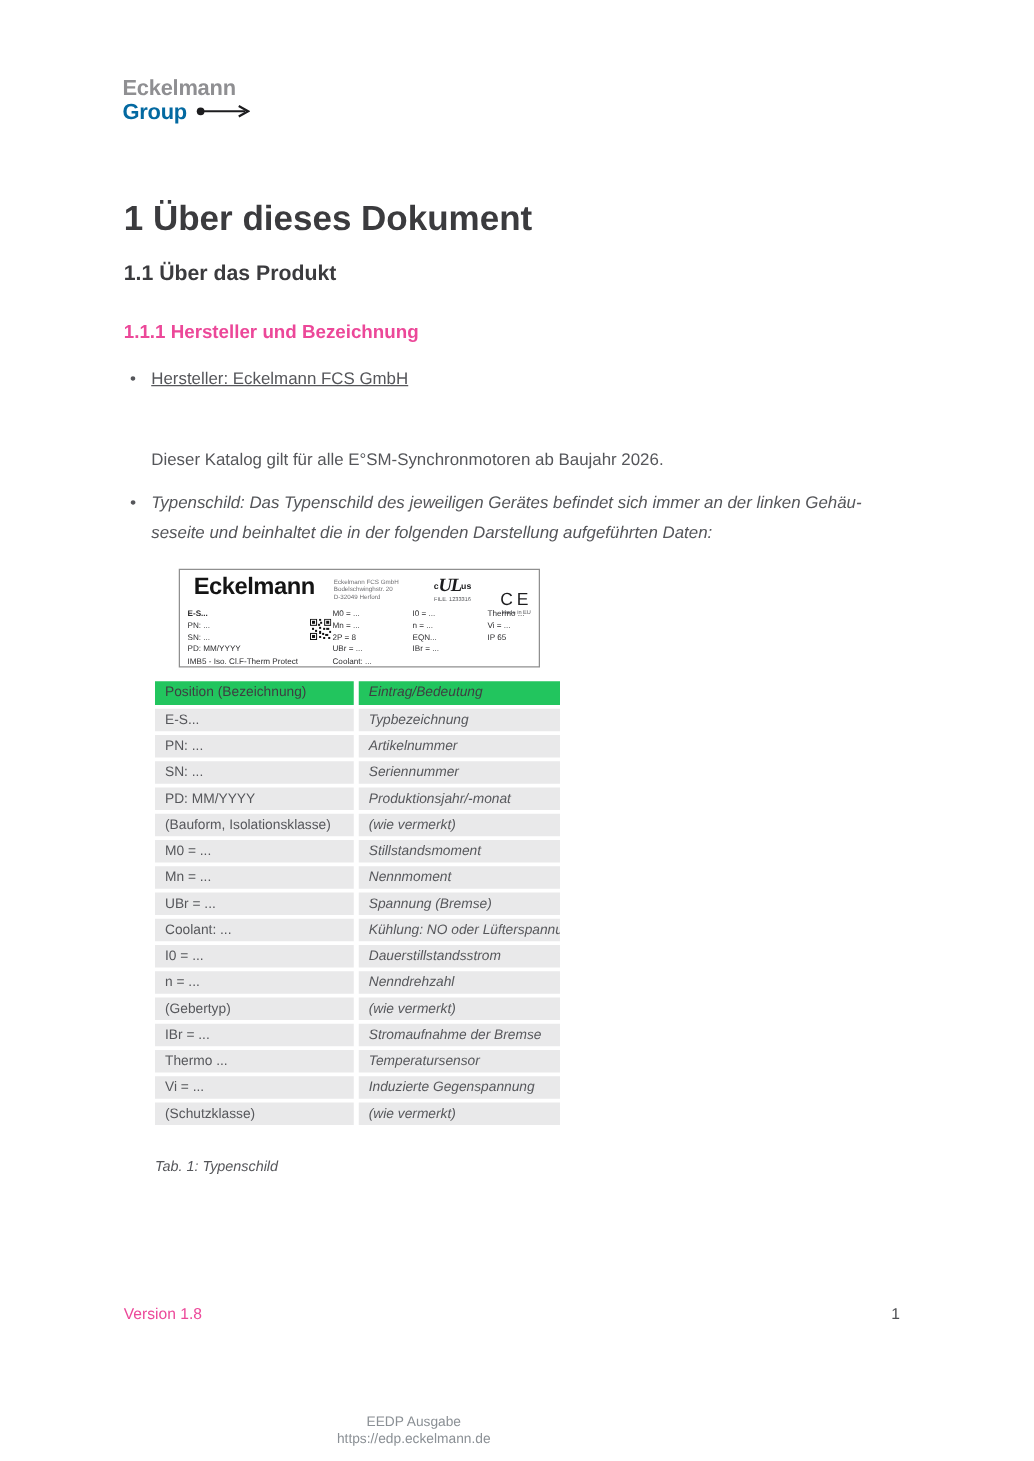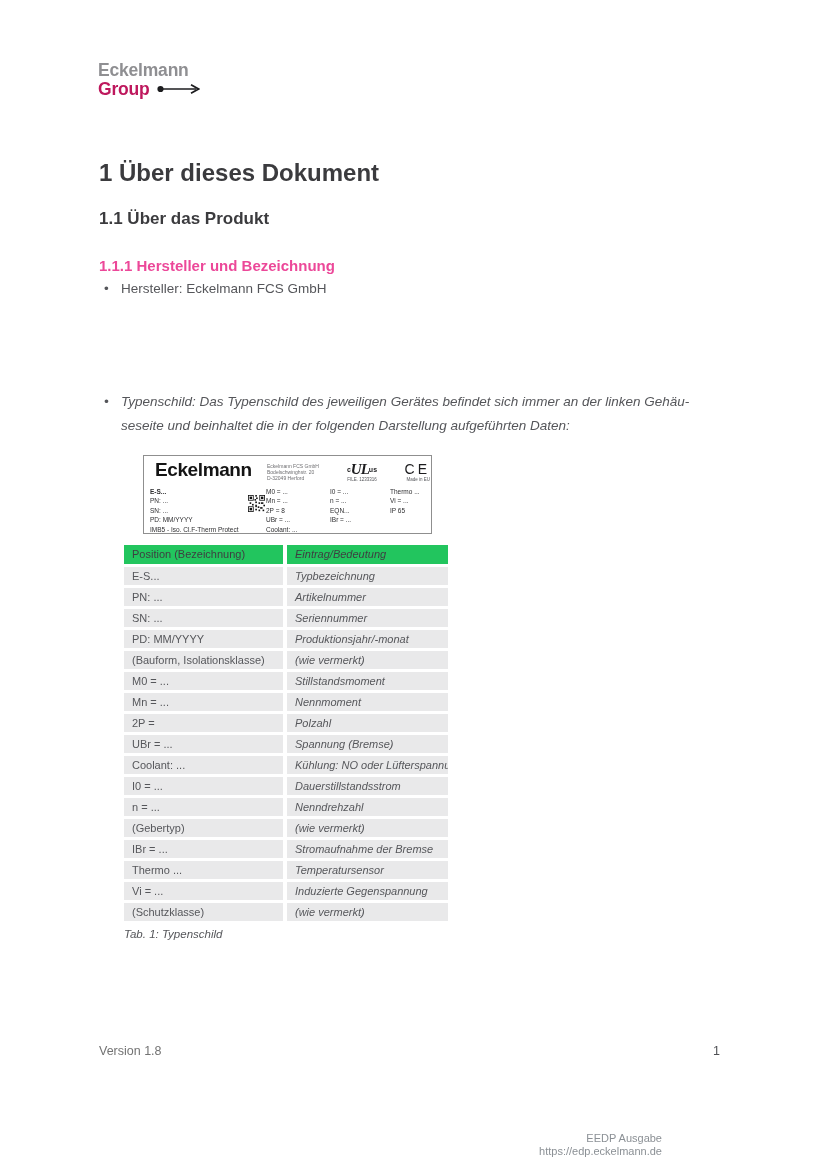--- a/index.html
+++ b/index.html
@@ -3,62 +3,62 @@
 <meta charset="utf-8">
 <style>
   html,body { margin:0; padding:0; background:#fff; }
   .page {
     position:relative; width:827px; height:1169px; background:#ffffff;
     font-family:"Liberation Sans", sans-serif; overflow:hidden;border-radius:11px;
   }
   
   .logo { position:absolute; left:98px; top:61px; line-height:19px; font-weight:bold; font-size:17.5px; letter-spacing:-0.2px; }
   .logo-top { color:#8f8f92; }
-  .logo-bottom { color:#be185d; display:flex; align-items:center; gap:6px; }
-  
-  .h1 { position:absolute; left:99px; top:159px; font-size:24px; font-weight:bold; color:#3b3b3e; }
+  .logo-bottom { color:#0369a1; display:flex; align-items:center; gap:6px; }
+  
+  .h1 { position:absolute; left:99px; top:159px; font-size:28px; font-weight:bold; color:#3b3b3e; }
   .h2 { position:absolute; left:99px; top:209px; font-size:17px;   font-weight:bold; color:#3b3b3e; }
   .h3 { position:absolute; left:99px; top:257px; font-size:15px;   font-weight:bold; color:#ec4899; }
   
   .bullet, .note {
     position:absolute; left:121px; width:660px; font-size:13.5px; color:#55565a;
     line-height:24px; white-space:pre-line;
   }
   .bullet::before { content:"•"; position:absolute; left:-17px; color:#55565a; }
-  .b1 { top:277px; } .b2 { top:324px; } .nt { top:356px; } .b3 { top:390px;font-style:italic; }
+  .b1 { top:291px;text-decoration:underline; } .b2 { top:324px; } .nt { top:356px; } .b3 { top:390px;font-style:italic; }
   
   .nameplate {
     position:absolute; left:143px; top:455px; width:289px; height:79px;
     border:1px solid #8f8f8f; background:#fff; box-sizing:border-box; color:#3c3c3e;
   }
   .np-brand { position:absolute; left:11px; top:3px; font-size:19px; font-weight:bold; color:#141414; letter-spacing:-0.4px; }
   .np-address { position:absolute; left:123px; top:7px; font-size:5px; line-height:6px; color:#6f6f72; white-space:pre-line; }
   .np-ul { position:absolute; left:192px; top:4px; width:52px; text-align:center; color:#1c1c1e; }
   .np-ul .c, .np-ul .us { font-size:7px; font-weight:bold; vertical-align:2px; }
   .np-ul .ul { font-size:15px; font-weight:bold; font-family:"Liberation Serif", serif; letter-spacing:-1px;font-style:italic; }
   .np-ul .file { font-size:4.5px; color:#55565a; margin-top:-1px; }
-  .np-ce { position:absolute; left:252px; top:5px; width:34px; text-align:right; color:#1c1c1e; }
+  .np-ce { position:absolute; left:252px; top:15px; width:34px; text-align:center; color:#1c1c1e; }
   .np-ce .ce { font-size:14px; letter-spacing:3px; font-weight:400; }
   .np-ce .sub { font-size:4.5px; color:#55565a; margin-top:0px; }
   .np-col { position:absolute; top:31px; font-size:6.5px; line-height:9.4px; white-space:nowrap; color:#2e2e30; }
   .np-c1 { left:6px; } .np-c2 { left:122px; } .np-c3 { left:186px; } .np-c4 { left:246px; }
   .np-c1 .np-line:first-child { font-weight:bold; }
   .np-qr { position:absolute; left:104px; top:39px; }
   
   .ntable { position:absolute; left:124px; top:545px; width:324px; }
   .trow { display:flex; gap:4px; margin-bottom:3px; }
   .tcell { height:18px; line-height:18px; font-size:11px; color:#56575b; background:#e9e9ea;
            padding-left:8px; box-sizing:border-box; overflow:hidden; white-space:nowrap; }
   .c1 { width:159px; flex:none; } .c2 { flex:1;font-style:italic; }
   .thead .tcell { background:#22c55e; color:#3e3e41; height:19px; line-height:19px; }
   .tab-caption { position:absolute; left:124px; top:928px; font-size:11.5px; font-style:italic; color:#55565a; }
   
-  .version { position:absolute; left:99px; top:1044px; font-size:12.5px; color:#737373; }
+  .version { position:absolute; left:99px; top:1044px; font-size:12.5px; color:#ec4899; }
   .pagenum { position:absolute; left:700px; top:1044px; width:20px; text-align:right; font-size:12.5px; color:#4f5054; }
-  .bottom-note { position:absolute; left:0; top:1132px; width:662px; text-align:right;
+  .bottom-note { position:absolute; left:0; top:1132px; width:662px; text-align:center;
                  font-size:11px; line-height:13px; color:#8b9095; }
   .bottom-note .url { color:#8b9095; text-decoration:none; }
 </style>
 </head>
 <body>
 
 <div class="page">
 
   <div class="logo">
     <div class="logo-top">Eckelmann</div>
@@ -72,20 +72,21 @@
         </svg>
       </span>
     </div>
   </div>
 
   <div class="h1">1 Über dieses Dokument</div>
   <div class="h2">1.1 Über das Produkt</div>
   <div class="h3">1.1.1 Hersteller und Bezeichnung</div>
 
   <div class="bullet b1">Hersteller: Eckelmann FCS GmbH</div>
+  <div class="note nt">Dieser Katalog gilt für alle E°SM-Synchronmotoren ab Baujahr 2026.</div>
   <div class="bullet b3">Typenschild: Das Typenschild des jeweiligen Gerätes befindet sich immer an der linken Gehäu-
 seseite und beinhaltet die in der folgenden Darstellung aufgeführten Daten:</div>
 
   <div class="nameplate">
     <div class="np-brand">Eckelmann</div>
     <div class="np-address">Eckelmann FCS GmbH
 Bodelschwinghstr. 20
 D-32049 Herford</div>
     <div class="np-ul">
       <div>
@@ -180,24 +181,20 @@
       </div>
         <div class="trow">
         <div class="tcell c1">M0 = ...</div>
         <div class="tcell c2">Stillstandsmoment</div>
       </div>
         <div class="trow">
         <div class="tcell c1">Mn = ...</div>
         <div class="tcell c2">Nennmoment</div>
       </div>
         <div class="trow">
-        <div class="tcell c1">2P =</div>
-        <div class="tcell c2">Polzahl</div>
-      </div>
-        <div class="trow">
         <div class="tcell c1">UBr = ...</div>
         <div class="tcell c2">Spannung (Bremse)</div>
       </div>
         <div class="trow">
         <div class="tcell c1">Coolant: ...</div>
         <div class="tcell c2">Kühlung: NO oder Lüfterspannung</div>
       </div>
         <div class="trow">
         <div class="tcell c1">I0 = ...</div>
         <div class="tcell c2">Dauerstillstandsstrom</div>

